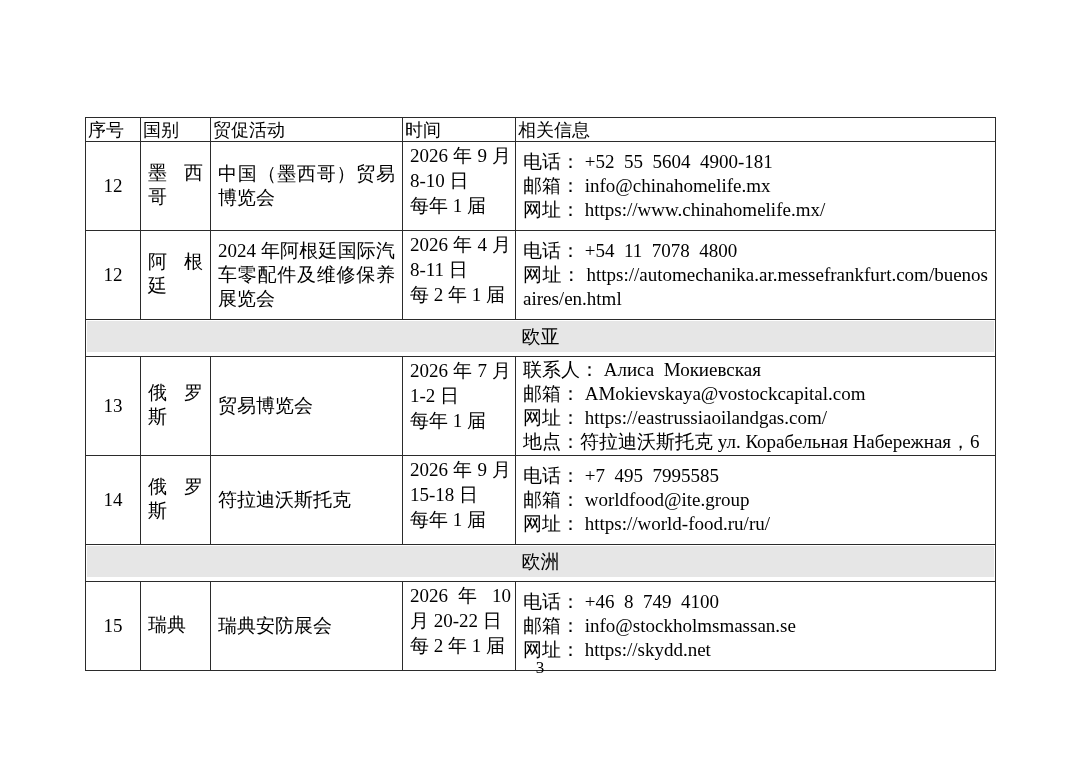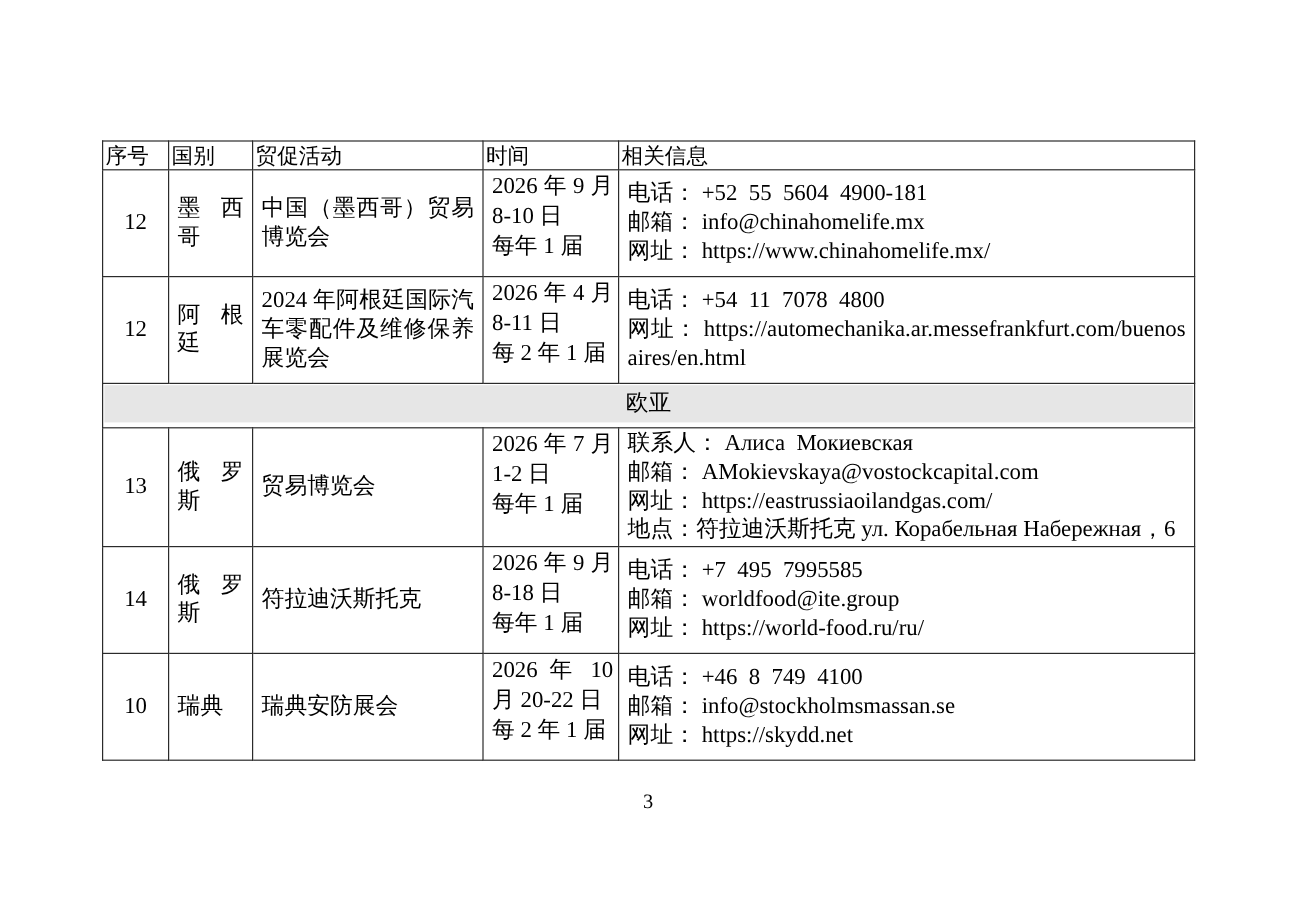--- a/index.html
+++ b/index.html
@@ -155,31 +155,36 @@
           <div class="info-line">邮箱：&nbsp;AMokievskaya@vostockcapital.com</div>
           <div class="info-line">网址：&nbsp;https://eastrussiaoilandgas.com/</div>
           <div class="info-line">地点：符拉迪沃斯托克 ул. Корабельная Набережная，6</div>
         </td>
       </tr>
       <tr class="data-row">
         <td class="cell-no">14</td>
         <td class="cell-country">俄罗斯</td>
         <td class="cell-activity">符拉迪沃斯托克</td>
         <td class="cell-time">
-          <div class="time-line">2026 年 9 月 8-18 日</div>
+          <div class="time-line">2026 年 9 月 15-18 日</div>
           <div class="time-line">每年 1 届</div>
         </td>
         <td class="cell-info">
           <div class="info-line">电话：&nbsp;+7&nbsp;&nbsp;495&nbsp;&nbsp;7995585</div>
           <div class="info-line">邮箱：&nbsp;worldfood@ite.group</div>
           <div class="info-line">网址：&nbsp;https://world-food.ru/ru/</div>
         </td>
       </tr>
+      <tr class="section-row">
+        <td class="section-cell" colspan="5">
+          <div class="section-band">欧洲</div>
+        </td>
+      </tr>
       <tr class="data-row">
-        <td class="cell-no">10</td>
+        <td class="cell-no">15</td>
         <td class="cell-country">瑞典</td>
         <td class="cell-activity">瑞典安防展会</td>
         <td class="cell-time">
           <div class="time-line">2026 年 10 月 20-22 日</div>
           <div class="time-line">每 2 年 1 届</div>
         </td>
         <td class="cell-info">
           <div class="info-line">电话：&nbsp;+46&nbsp;&nbsp;8&nbsp;&nbsp;749&nbsp;&nbsp;4100</div>
           <div class="info-line">邮箱：&nbsp;info@stockholmsmassan.se</div>
           <div class="info-line">网址：&nbsp;https://skydd.net</div>

